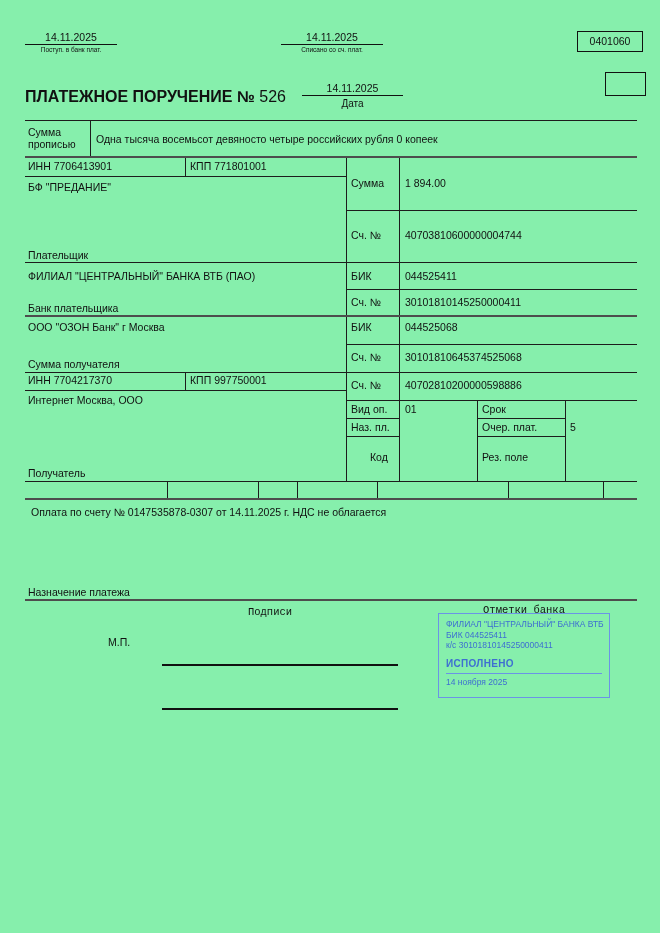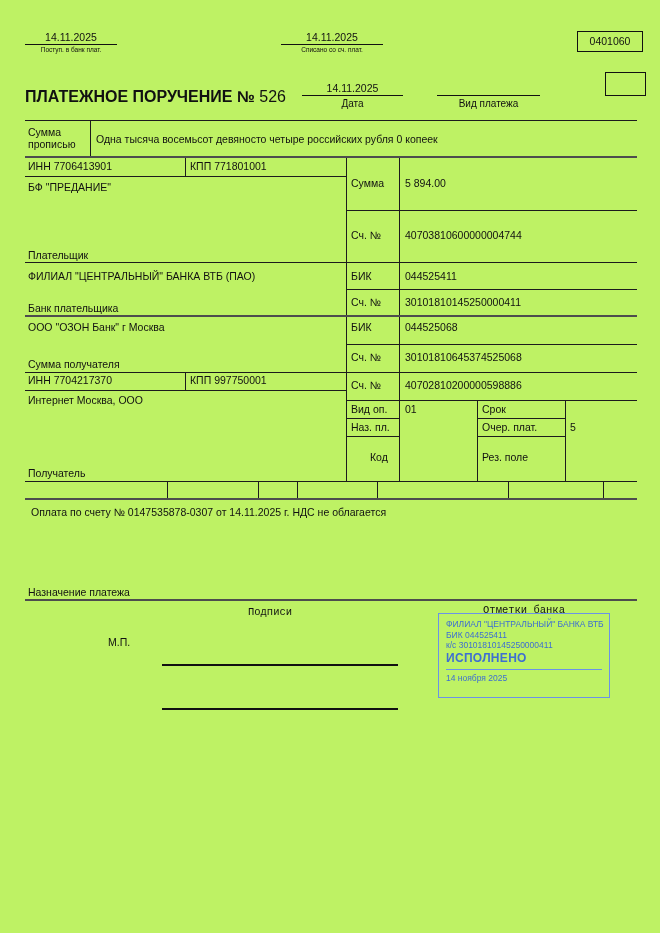--- a/index.html
+++ b/index.html
@@ -1,18 +1,18 @@
 <!DOCTYPE html>
 <html><head>
 <meta charset="utf-8">
 <style>
   * { margin:0; padding:0; box-sizing:border-box; }
   html,body { background:#fff; }
   .page {
-    position:relative; width:660px; height:933px; background:#bef264;
+    position:relative; width:660px; height:933px; background:#86efac;
     font-family:"Liberation Sans", sans-serif; color:#111;
     font-size:10.5px; overflow:hidden;padding-left:33px;
   }
   .abs { position:absolute; }
   .txt { position:absolute; font-size:10.5px; white-space:nowrap; color:#111; }
   .hl  { position:absolute; height:1px; background:#1c1c1c; }
   .hl2 { position:absolute; height:2px; background:#4d4d4d; }
   .vl  { position:absolute; width:1px;  background:#1c1c1c; }
   .date-val { text-align:center; font-size:10.5px; border-bottom:1.5px solid #111; padding-bottom:1px; }
   .date-cap { text-align:center; font-size:6.5px; padding-top:1px; color:#111; }
@@ -21,21 +21,21 @@
   .code-box { line-height:19px; text-align:center; font-size:10.5px; }
   .title { position:absolute; font-size:16px; white-space:nowrap; }
   .title .b { font-weight:bold; }
   .wrap-label { white-space:normal; line-height:12px; }
   .sig-line { position:absolute; height:1.5px; background:#111; }
   .stamp {
     position:absolute; left:438px; top:613px; width:172px; height:85px;
     border:1.5px solid #6b93e6; padding:5px 7px 4px 7px; color:#3e6fd1;
   }
   .stamp-line   { font-size:8.5px; line-height:10.5px; white-space:nowrap; }
-  .stamp-status { font-size:12px; font-weight:bold; letter-spacing:.3px; }
+  .stamp-status { font-size:10px; font-weight:bold; margin-top:7px; letter-spacing:.3px; }
   .stamp-sep    { border-top:1px solid #6b93e6; margin-top:4px; }
   .stamp-date   { font-size:8.5px; margin-top:3px; }
   .center { text-align:center;font-family:Liberation Mono, monospace; }
 </style>
 </head>
 <body>
 
 <div class="page">
 
   <div class="abs" style="left:25px; top:31px; width:92px">
@@ -48,24 +48,20 @@
   </div>
   <div class="box code-box" style="left:577px; top:31px; width:66px; height:21px">0401060</div>
 
   <div class="title" style="left:25px; top:88px">
     <span class="b">ПЛАТЕЖНОЕ ПОРУЧЕНИЕ №</span>
     <span>526</span>
   </div>
   <div class="abs" style="left:302px; top:82px; width:101px">
     <div class="date-val">14.11.2025</div>
     <div class="field-cap">Дата</div>
-  </div>
-  <div class="abs" style="left:437px; top:82px; width:103px">
-    <div class="date-val">&nbsp;</div>
-    <div class="field-cap">Вид платежа</div>
   </div>
   <div class="box" style="left:605px; top:72px; width:41px; height:24px"></div>
 
   <div class="hl" style="left:25px; top:120px; width:612px"></div>
   <div class="vl" style="left:90px; top:120px; height:36px"></div>
   <div class="hl2" style="left:25px; top:156px; width:612px"></div>
   <div class="vl" style="left:185px; top:158px; height:18px"></div>
   <div class="hl" style="left:25px; top:176px; width:321px"></div>
   <div class="vl" style="left:346px; top:158px; height:323px"></div>
   <div class="vl" style="left:399px; top:158px; height:323px"></div>
@@ -95,21 +91,21 @@
   <div class="hl2" style="left:25px; top:599px; width:612px"></div>
 
   <div class="txt wrap-label" style="left:28px; top:126px; width:58px">Сумма прописью</div>
   <div class="txt" style="left:96px; top:133px">Одна тысяча восемьсот девяносто четыре российских рубля 0 копеек</div>
 
   <div class="txt" style="left:28px; top:160px">ИНН 7706413901</div>
   <div class="txt" style="left:190px; top:160px">КПП 771801001</div>
   <div class="txt" style="left:28px; top:181px">БФ "ПРЕДАНИЕ"</div>
   <div class="txt" style="left:28px; top:249px">Плательщик</div>
   <div class="txt" style="left:351px; top:177px">Сумма</div>
-  <div class="txt" style="left:405px; top:177px">5 894.00</div>
+  <div class="txt" style="left:405px; top:177px">1 894.00</div>
   <div class="txt" style="left:351px; top:229px">Сч. №</div>
   <div class="txt" style="left:405px; top:229px">40703810600000004744</div>
 
   <div class="txt" style="left:28px; top:270px">ФИЛИАЛ "ЦЕНТРАЛЬНЫЙ" БАНКА ВТБ (ПАО)</div>
   <div class="txt" style="left:28px; top:302px">Банк плательщика</div>
   <div class="txt" style="left:351px; top:270px">БИК</div>
   <div class="txt" style="left:405px; top:270px">044525411</div>
   <div class="txt" style="left:351px; top:296px">Сч. №</div>
   <div class="txt" style="left:405px; top:296px">30101810145250000411</div>
 

